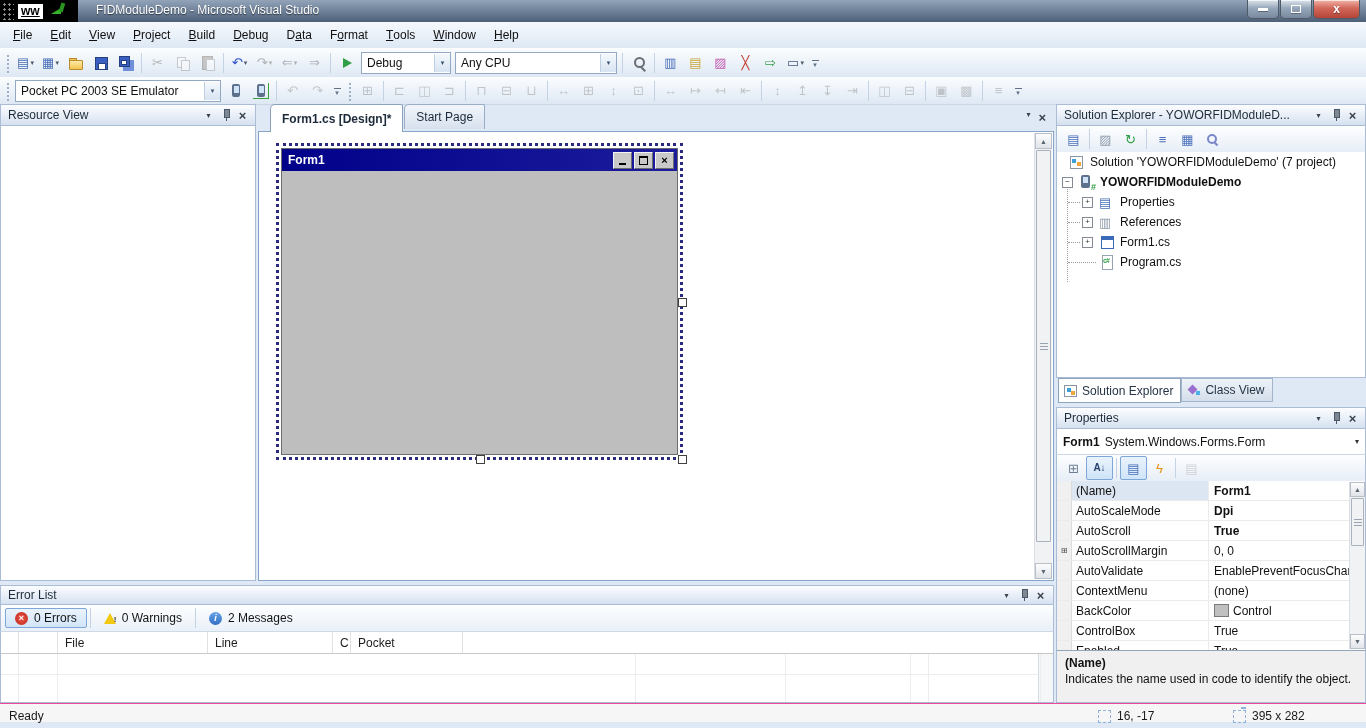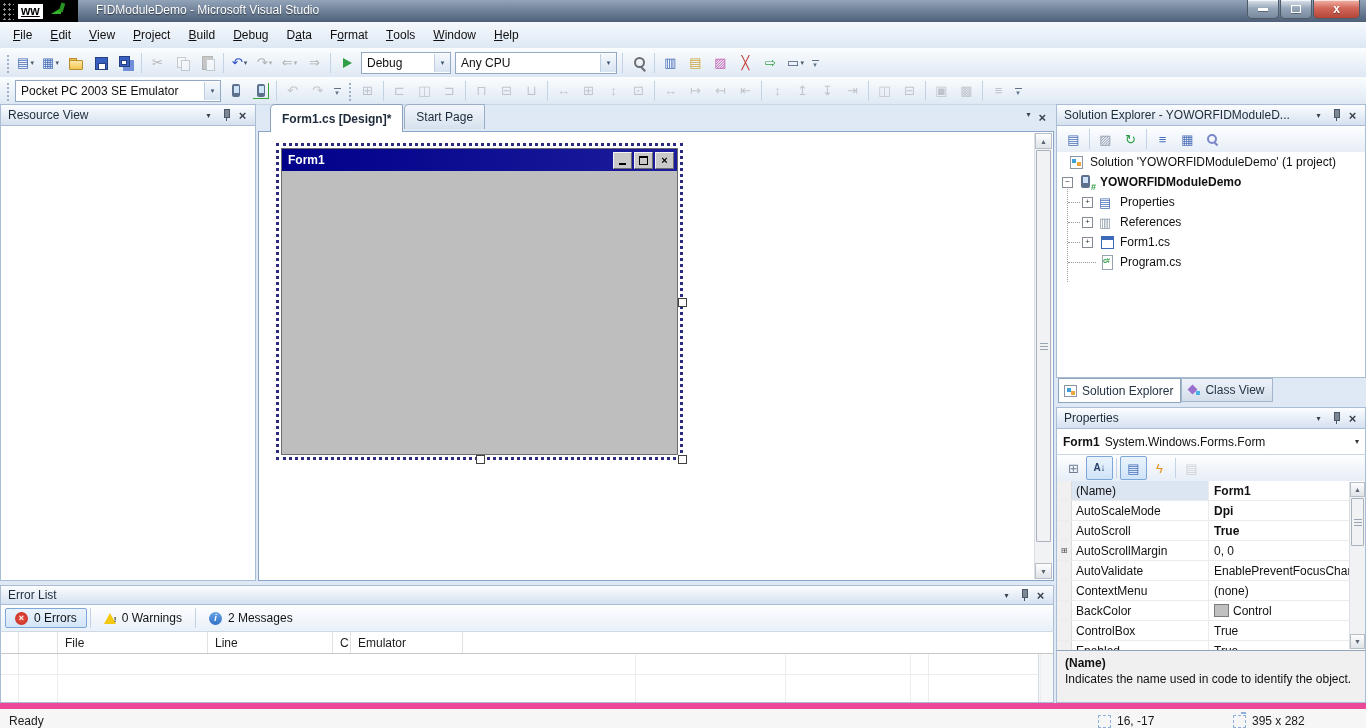--- a/index.html
+++ b/index.html
@@ -286,22 +286,22 @@
   .elc{border-right:1px solid #e2e2e2;display:flex;align-items:center;padding-left:7px;
     color:#1c1c1c;box-sizing:border-box;flex:0 0 auto;overflow:hidden;}
   #el-body{position:absolute;left:0;top:69px;right:0;bottom:0;background:#fff;
     border:1px solid #aabdd4;border-top:none;box-sizing:border-box;}
   .el-vline{position:absolute;top:0;bottom:0;width:1px;background:#ededed;}
   #el-hline{position:absolute;left:0;right:14px;top:20px;height:1px;background:#ededed;}
   #el-scroll{position:absolute;right:0;top:0;bottom:0;width:14px;background:#f4f6f8;
     border-left:1px solid #d5dbe2;}
 
   
-  #statusbar{left:0;top:703px;width:1366px;height:25px;background:#f6f6f6;
-    border-top:6px solid #ec4899;box-sizing:border-box;}
+  #statusbar{left:0;top:703px;width:1366px;height:19px;background:#f6f6f6;
+    border-top:1px solid #ec4899;box-sizing:border-box;}
   #sb-ready{position:absolute;left:9px;top:5px;color:#1a1a1a;}
   .sb-group{position:absolute;top:5px;display:flex;align-items:center;gap:6px;color:#1a1a1a;}
   #sb-pos{left:1098px;}
   #sb-size{left:1233px;}
   .sb-ico{width:11px;height:11px;border:1px dashed #8fb0d8;position:relative;}
   .sb-ico.size::after{content:"";position:absolute;right:-1px;top:-4px;width:5px;height:2px;
     background:#8fb0d8;}
 </style>
 </head>
 <body>
@@ -667,21 +667,21 @@
           <span class="tg" style="color: rgb(74, 111, 184);">▦</span>
         </span>
         <span class="tbi">
           <span class="ci ci-classdiagram"></span>
         </span>
       </div>
     <div id="solexp-tree">
       <div id="tree-vline"></div>
     <div class="trow l0">
           <span class="ti ti-solution"></span>
-          <span class="lbl">Solution 'YOWORFIDModuleDemo' (1 project)</span>
+          <span class="lbl">Solution 'YOWORFIDModuleDemo' (7 project)</span>
         </div>
         <div class="trow l1 bold">
           <span class="exp">−</span>
           <span class="ti ti-project">
             <i></i>
           </span>
           <span class="lbl">YOWORFIDModuleDemo</span>
         </div>
         <div class="trow l2">
           <span class="exp">+</span>
@@ -863,21 +863,21 @@
       <span class="elc" style="width: 150px;">
         <span>File</span>
       </span>
       <span class="elc" style="width: 125px;">
         <span>Line</span>
       </span>
       <span class="elc" style="width: 18px;">
         <span>C</span>
       </span>
       <span class="elc" style="width: 112px;">
-        <span>Emulator</span>
+        <span>Pocket</span>
       </span>
     </div>
   <div id="el-body">
     <div id="el-hline"></div>
     <div id="el-scroll"></div>
   <div class="el-vline" style="left: 17px;"></div>
       <div class="el-vline" style="left: 56px;"></div>
       <div class="el-vline" style="left: 634px;"></div>
       <div class="el-vline" style="left: 784px;"></div>
       <div class="el-vline" style="left: 909px;"></div>

